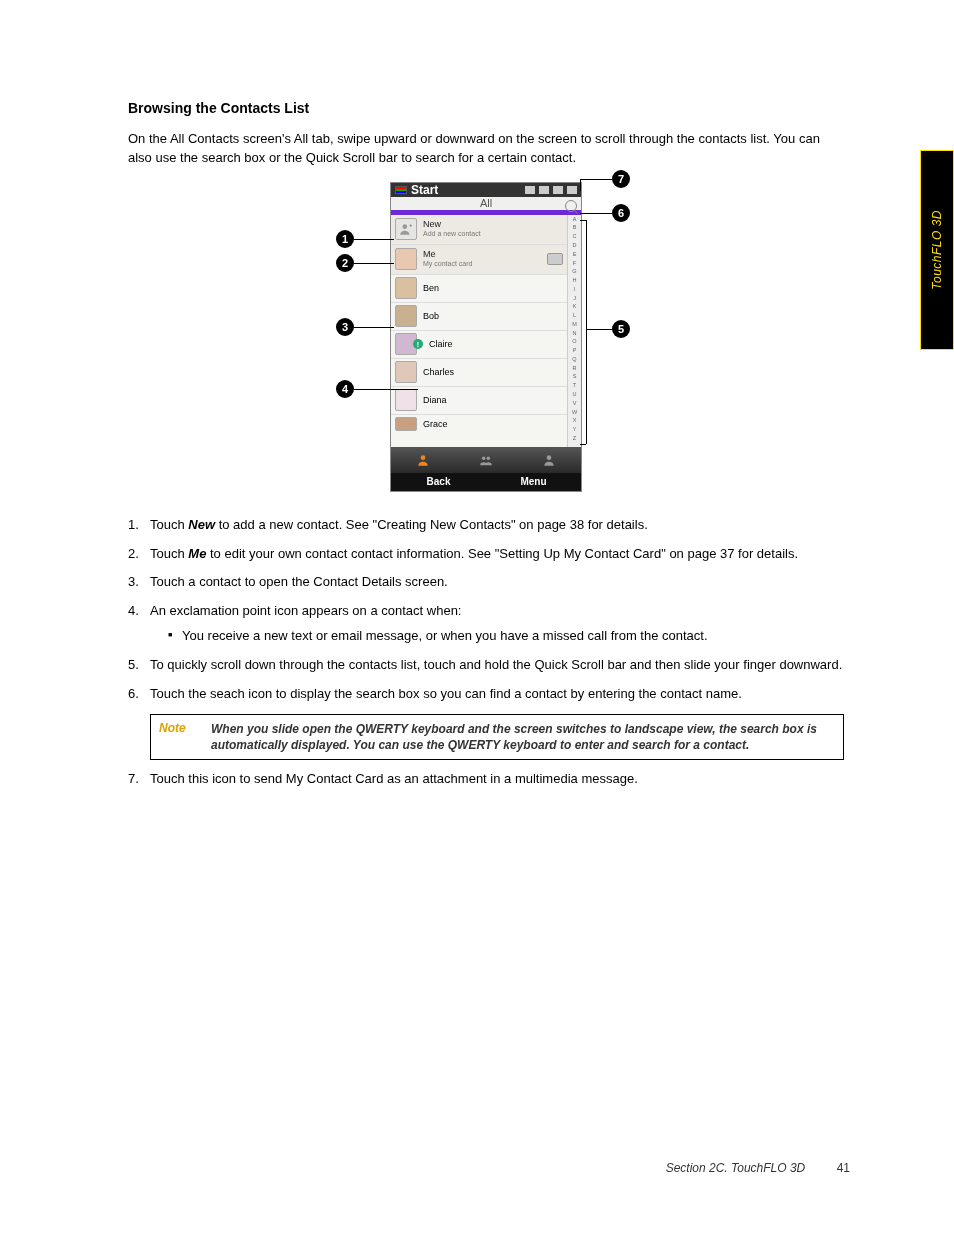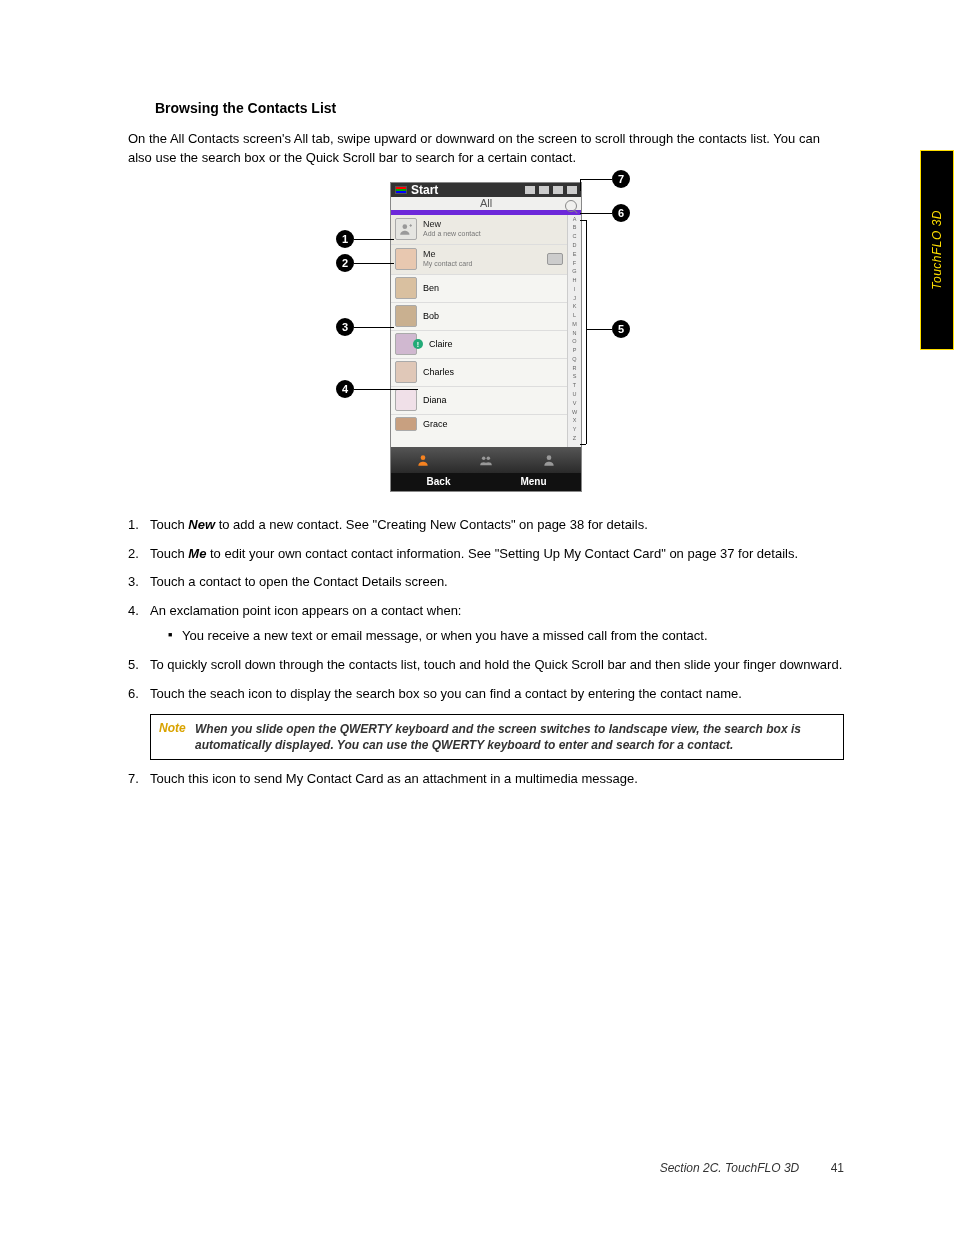--- a/index.html
+++ b/index.html
@@ -1,20 +1,20 @@
 <!DOCTYPE html>
 <html><head>
 <meta charset="utf-8">
 <style>
   * { box-sizing: border-box; margin: 0; padding: 0; }
   html, body { width: 954px; height: 1235px; background: #fff; font-family: Arial, Helvetica, sans-serif; color: #000; position: relative; }
   .page { position: relative; width: 954px; height: 1235px; padding: 100px 110px 0 128px; }
   .side-tab { position: absolute; right: 0; top: 150px; width: 34px; height: 200px; background: #000; border: 1px solid #ffdf00; display: flex; align-items: center; justify-content: center; }
   .side-tab span { color: #ffdf00; font-style: italic; font-size: 12px; writing-mode: vertical-rl; transform: rotate(180deg); letter-spacing: .5px; }
-  h3.section-heading { font-size: 14px; font-weight: bold; margin-bottom: 14px; margin-left: 27px; }
+  h3.section-heading { font-size: 14px; font-weight: bold; margin-bottom: 14px; }
   p.body { font-size: 13px; line-height: 1.45; margin-bottom: 14px; }
   .figure-wrap { display: flex; justify-content: center; margin: 10px 0 24px 0; position: relative; }
   .figure { position: relative; width: 300px; }
   .phone { width: 192px; border: 1px solid #888; background: #e8e8e5; font-size: 9px; }
   .ph-status { height: 14px; background: #333; display: flex; align-items: center; color: #fff; font-size: 8px; padding: 0 4px; gap: 4px; }
   .ph-status .flag { width: 12px; height: 8px; background: linear-gradient(to bottom,#f00 0 33%,#0a0 33% 66%,#00f 66%); border:1px solid #555; }
   .ph-status .start { font-weight: bold; font-size: 12px; }
   .ph-status .spacer { flex:1; }
   .ph-status .ic { width:10px; height:8px; background:#ccc; }
   .ph-title { height: 18px; background: #f0f0ee; border-bottom:5px solid #6d28d9; display:flex; align-items:center; justify-content:center; font-size: 11px; color:#555; position: relative; }
@@ -43,24 +43,24 @@
   .ph-soft div { flex:1; display:flex; align-items:center; justify-content:center; font-weight:bold; }
   .callout { position:absolute; width:18px; height:18px; border-radius:50%; background:#000; color:#fff; font-size:11px; font-weight:bold; display:flex; align-items:center; justify-content:center; }
   .leader { position:absolute; background:#000; height:1px; }
   .leader.v { width:1px; height:auto; }
   ol.numbered { list-style:none; counter-reset:none; font-size:13px; line-height:1.45; }
   ol.numbered > li { position:relative; padding-left: 22px; margin-bottom: 10px; }
   ol.numbered > li .num { position:absolute; left:0; top:0; }
   ul.sq { list-style:none; margin: 6px 0 2px 18px; }
   ul.sq > li { position:relative; padding-left:14px; margin-bottom:6px; font-size:13px; }
   ul.sq > li::before { content:"■"; position:absolute; left:0; top:3px; font-size:7px; color:#000; }
-  .notebox { border:1px solid #000; padding: 6px 8px; margin: 2px 0 10px 22px; display:flex; font-size:12px; }
+  .notebox { border:1px solid #000; padding: 6px 8px; margin: 2px 0 10px 22px; display:flex; gap:16px; font-size:12px; }
   .notebox .label { color:#d9a300; font-style:italic; font-weight:bold; min-width:36px; }
   .notebox .txt { font-style:italic; color:#333; line-height:1.35;font-weight:bold; }
-  .footer { position:absolute; bottom:60px; right:110px; font-size:12px; font-style:italic; color:#333; }
+  .footer { position:absolute; bottom:60px; right:104px; font-size:12px; font-style:italic; color:#333; }
   .footer .pn { font-style:normal; margin-left:28px; }
   .bolditalic { font-weight:bold; font-style:italic; }
 </style>
 </head>
 <body>
 
 <div class="page">
 
   <div class="side-tab">
     <span>TouchFLO 3D</span>

